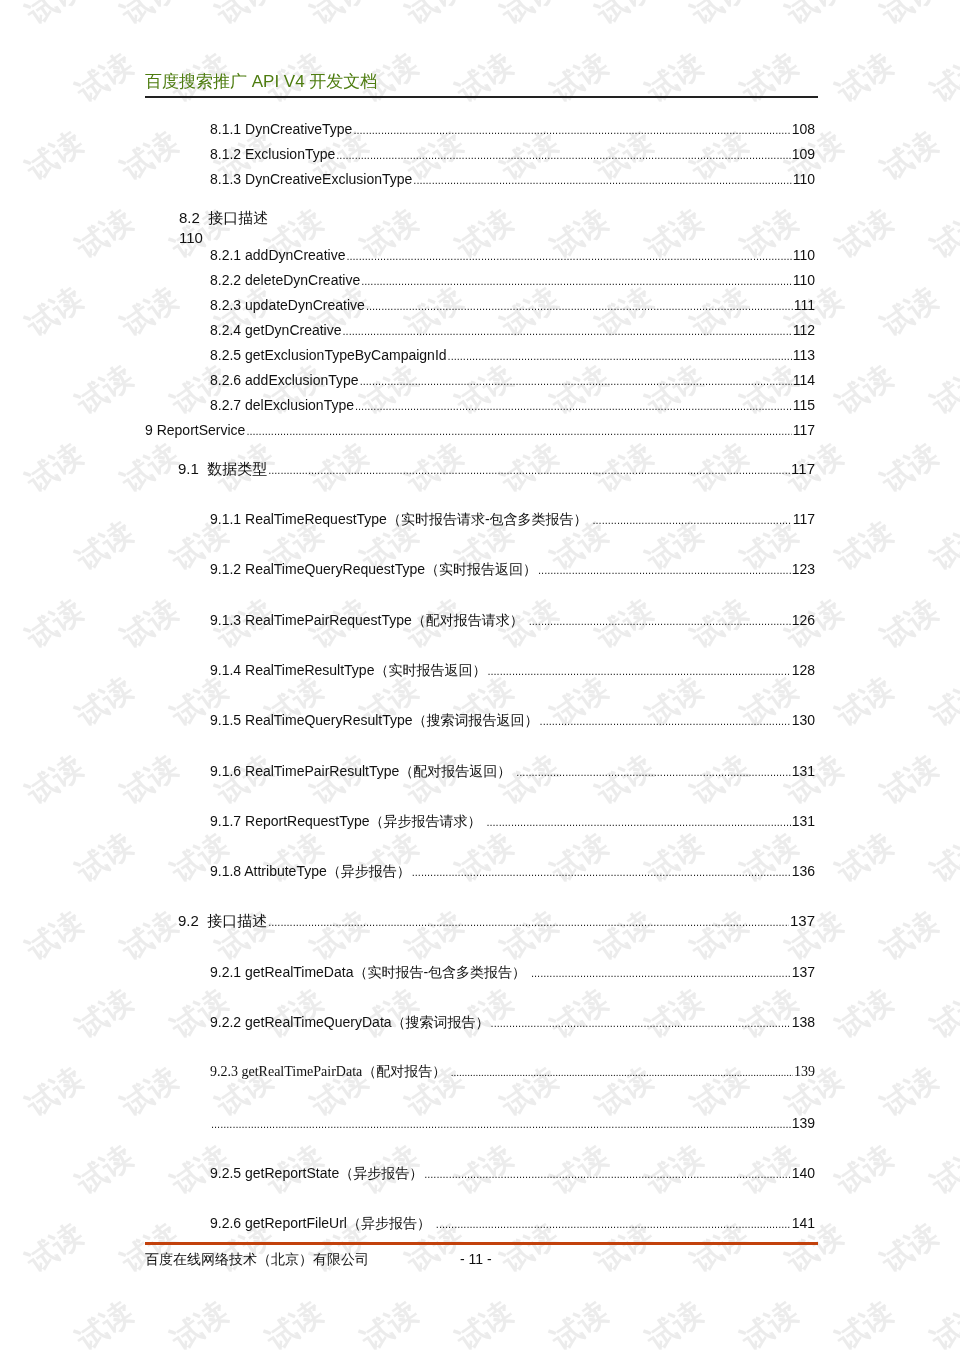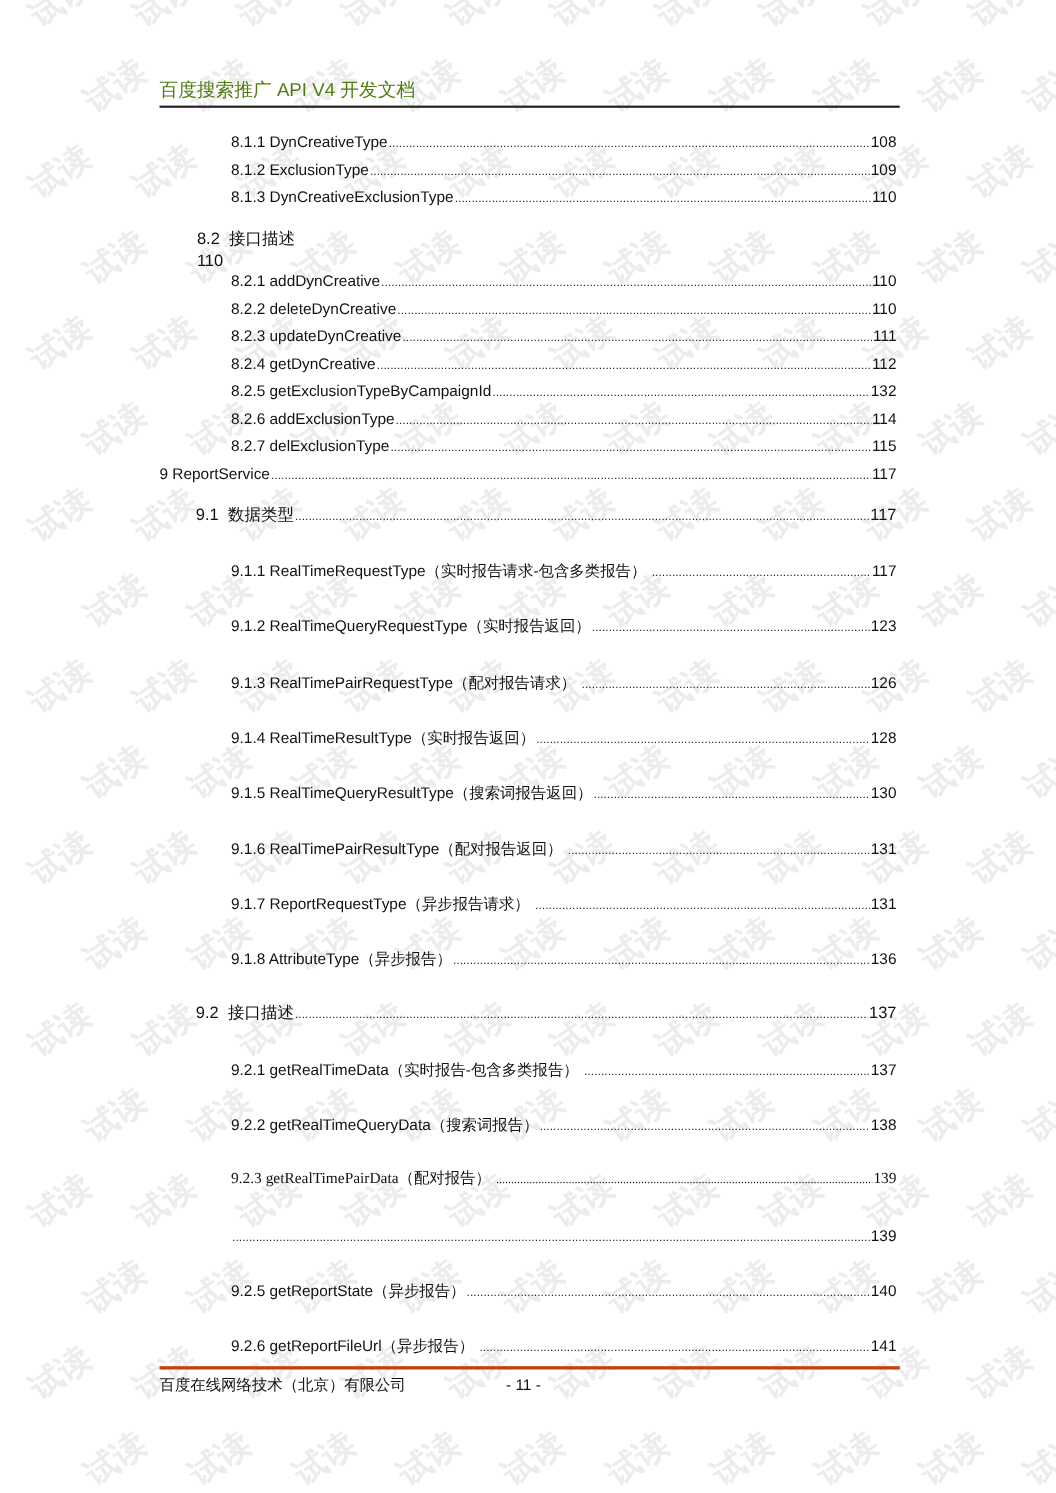--- a/index.html
+++ b/index.html
@@ -254,21 +254,21 @@
         <span class="toc-page">111</span>
       </div>
       <div class="toc-row lvl3" style="top: 320px;">
         <span class="toc-label">8.2.4 getDynCreative</span>
         <span class="toc-leader"></span>
         <span class="toc-page">112</span>
       </div>
       <div class="toc-row lvl3" style="top: 345px;">
         <span class="toc-label">8.2.5 getExclusionTypeByCampaignId</span>
         <span class="toc-leader"></span>
-        <span class="toc-page">132</span>
+        <span class="toc-page">113</span>
       </div>
       <div class="toc-row lvl3" style="top: 370px;">
         <span class="toc-label">8.2.6 addExclusionType</span>
         <span class="toc-leader"></span>
         <span class="toc-page">114</span>
       </div>
       <div class="toc-row lvl3" style="top: 395px;">
         <span class="toc-label">8.2.7 delExclusionType</span>
         <span class="toc-leader"></span>
         <span class="toc-page">115</span>

